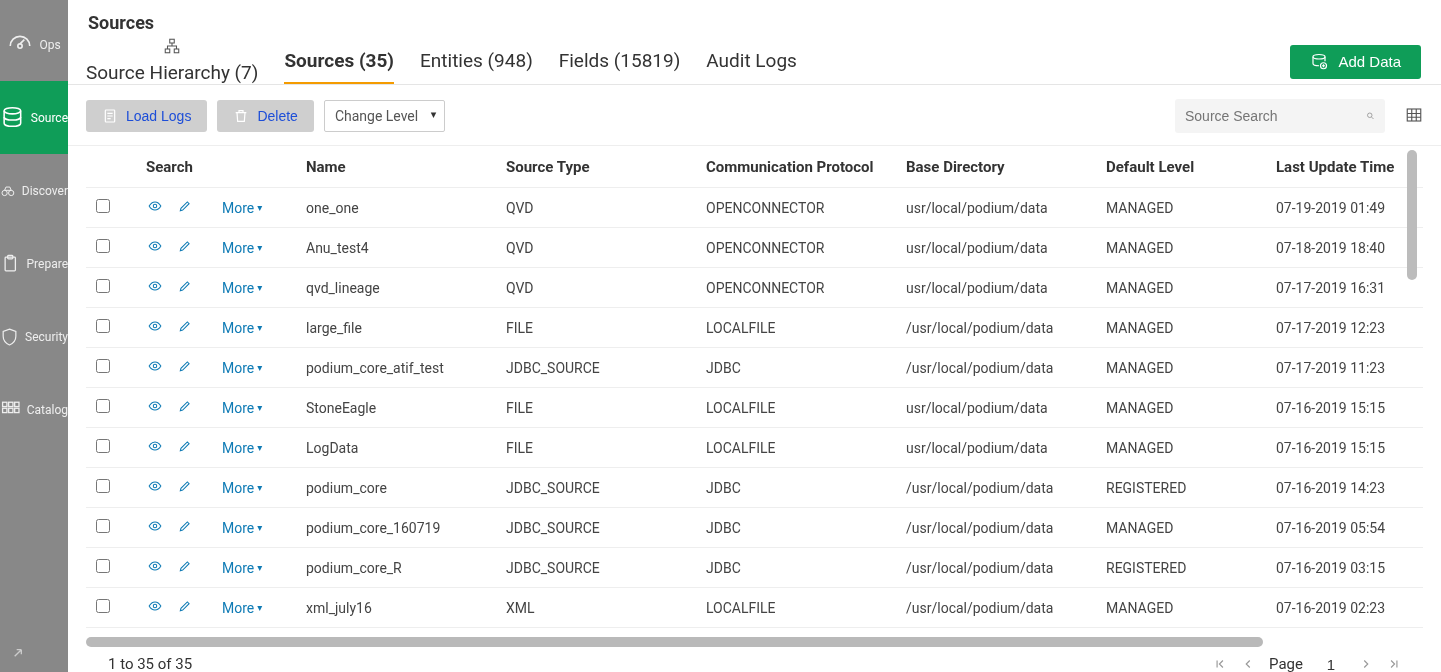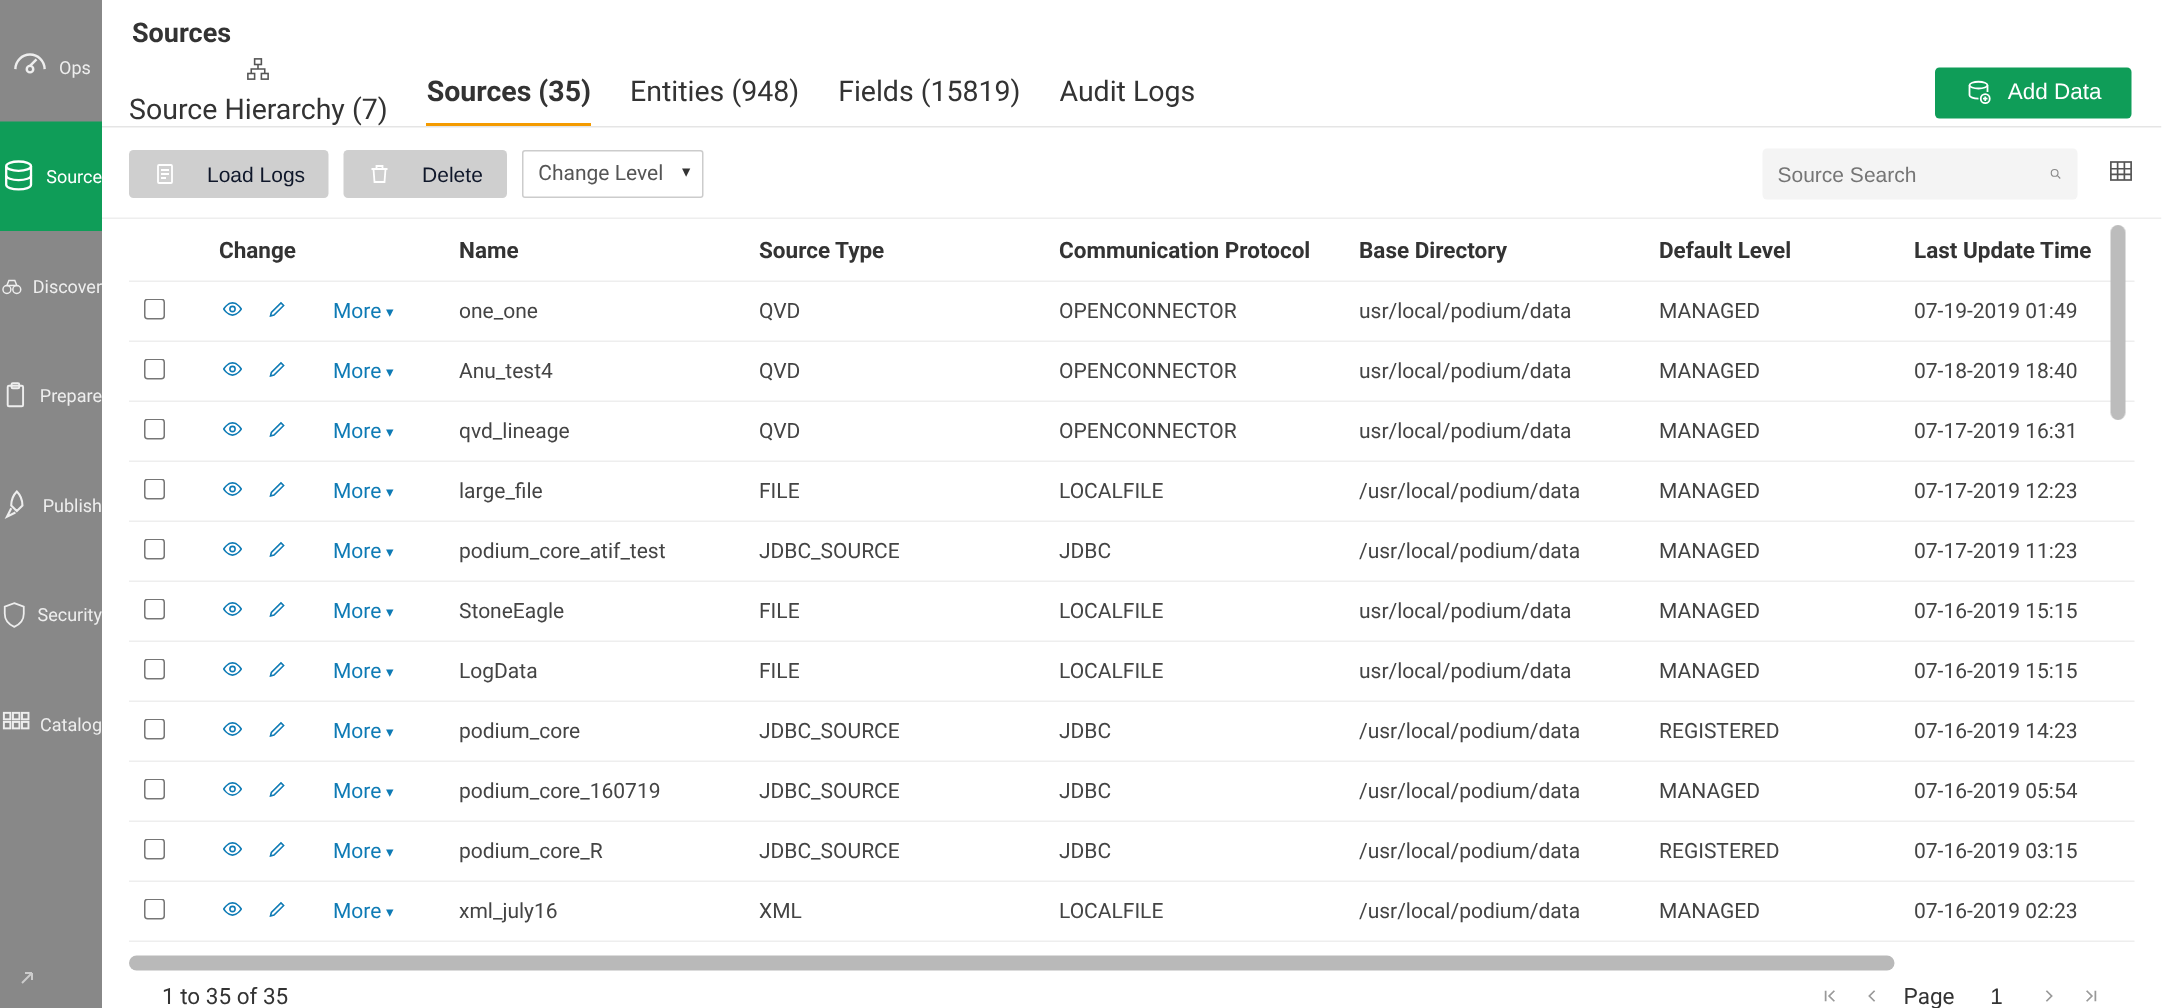--- a/index.html
+++ b/index.html
@@ -24,21 +24,21 @@
 .tab.active { font-weight: 700; border-bottom-color: #f49b00; }
 .tab svg { width: 18px; height: 18px; fill: none; stroke: #555; stroke-width: 1.4; }
 .tab-spacer { flex: 1; }
 .btn { display: inline-flex; align-items: center; gap: 10px; padding: 8px 20px; border-radius: 3px; font-size: 15px; cursor: pointer; border: none; }
 .btn-green { background: #0f9d58; color: #fff; }
 .btn-green svg { width: 18px; height: 18px; fill: none; stroke: #fff; stroke-width: 1.6; }
 .btn-outline { border: 2px solid #8e1b1b; margin-left: 10px; }
 
 
 .toolbar { display: flex; align-items: center; padding: 14px 18px 12px; gap: 10px; border-bottom: 1px solid #eee; }
-.btn-grey { background: #cfcfcf; color: #0f172a; padding: 8px 16px; display: inline-flex; align-items: center; gap: 20px; border-radius: 3px; border: none; font-size: 14px; cursor: not-allowed; }
+.btn-grey { background: #cfcfcf; color: #1d4ed8; padding: 8px 16px; display: inline-flex; align-items: center; gap: 8px; border-radius: 3px; border: none; font-size: 14px; cursor: not-allowed; }
 .btn-grey svg { width: 16px; height: 16px; stroke: #fff; fill: none; stroke-width: 1.8; }
 .select { border: 1px solid #ccc; background: #fff; padding: 7px 26px 7px 10px; font-size: 14px; color: #555; border-radius: 2px; position: relative; cursor: pointer; text-align: center; }
 .select::after { content: "▾"; position: absolute; right: 8px; top: 7px; font-size: 11px; color: #333; }
 .toolbar-spacer { flex: 1; }
 .search-box { display: flex; align-items: center; background: #f4f4f4; border-radius: 3px; padding: 0 10px; width: 210px; height: 34px; }
 .search-box input { border: none; background: transparent; outline: none; font-size: 14px; flex: 1; color: #555; }
 .search-box svg { width: 16px; height: 16px; fill: none; stroke: #888; stroke-width: 2; }
 .col-toggle { margin-left: 10px; cursor: pointer; }
 .col-toggle svg { width: 18px; height: 18px; fill: #555; }
 
@@ -99,27 +99,20 @@
           <path d="M9 6h6l2 5H7z"></path>
         </svg>
       <span>Discover</span>
     </div>
     <div class="sidebar-item">
       <svg viewBox="0 0 24 24">
           <rect x="6" y="4" width="12" height="16" rx="1"></rect>
           <rect x="9" y="2" width="6" height="4" rx="1"></rect>
         </svg>
       <span>Prepare</span>
-    </div>
-    <div class="sidebar-item">
-      <svg viewBox="0 0 24 24">
-          <path d="M12 2c3 3 4 7 4 10l-4 4-4-4c0-3 1-7 4-10z"></path>
-          <path d="M8 14l-3 6 6-3"></path>
-        </svg>
-      <span>Publish</span>
     </div>
     <div class="sidebar-item">
       <svg viewBox="0 0 24 24">
           <path d="M12 2l8 3v6c0 5-3.5 9-8 11-4.5-2-8-6-8-11V5z"></path>
         </svg>
       <span>Security</span>
     </div>
     <div class="sidebar-item">
       <svg viewBox="0 0 24 24" fill="currentColor" stroke="none">
           <rect x="3" y="3" width="5" height="5"></rect>
@@ -208,21 +201,21 @@
             <rect x="3" y="4" width="18" height="16" fill="none" stroke="#555" stroke-width="1.5"></rect>
             <path d="M9 4v16M15 4v16M3 10h18M3 15h18" stroke="#555" stroke-width="1.5" fill="none"></path>
           </svg>
       </div>
     </div>
 
     <div class="table-wrap">
       <div class="table">
         <div class="thead">
           <div class="check-cell"></div>
-          <div>Change</div>
+          <div>Search</div>
           <div>Name</div>
           <div>Source Type</div>
           <div>Communication Protocol</div>
           <div>Base Directory</div>
           <div>Default Level</div>
           <div>Last Update Time</div>
         </div>
         <div class="tbody" id="tbody">
             <div class="trow">
               <div class="check-cell"><input type="checkbox" style=""></div>

